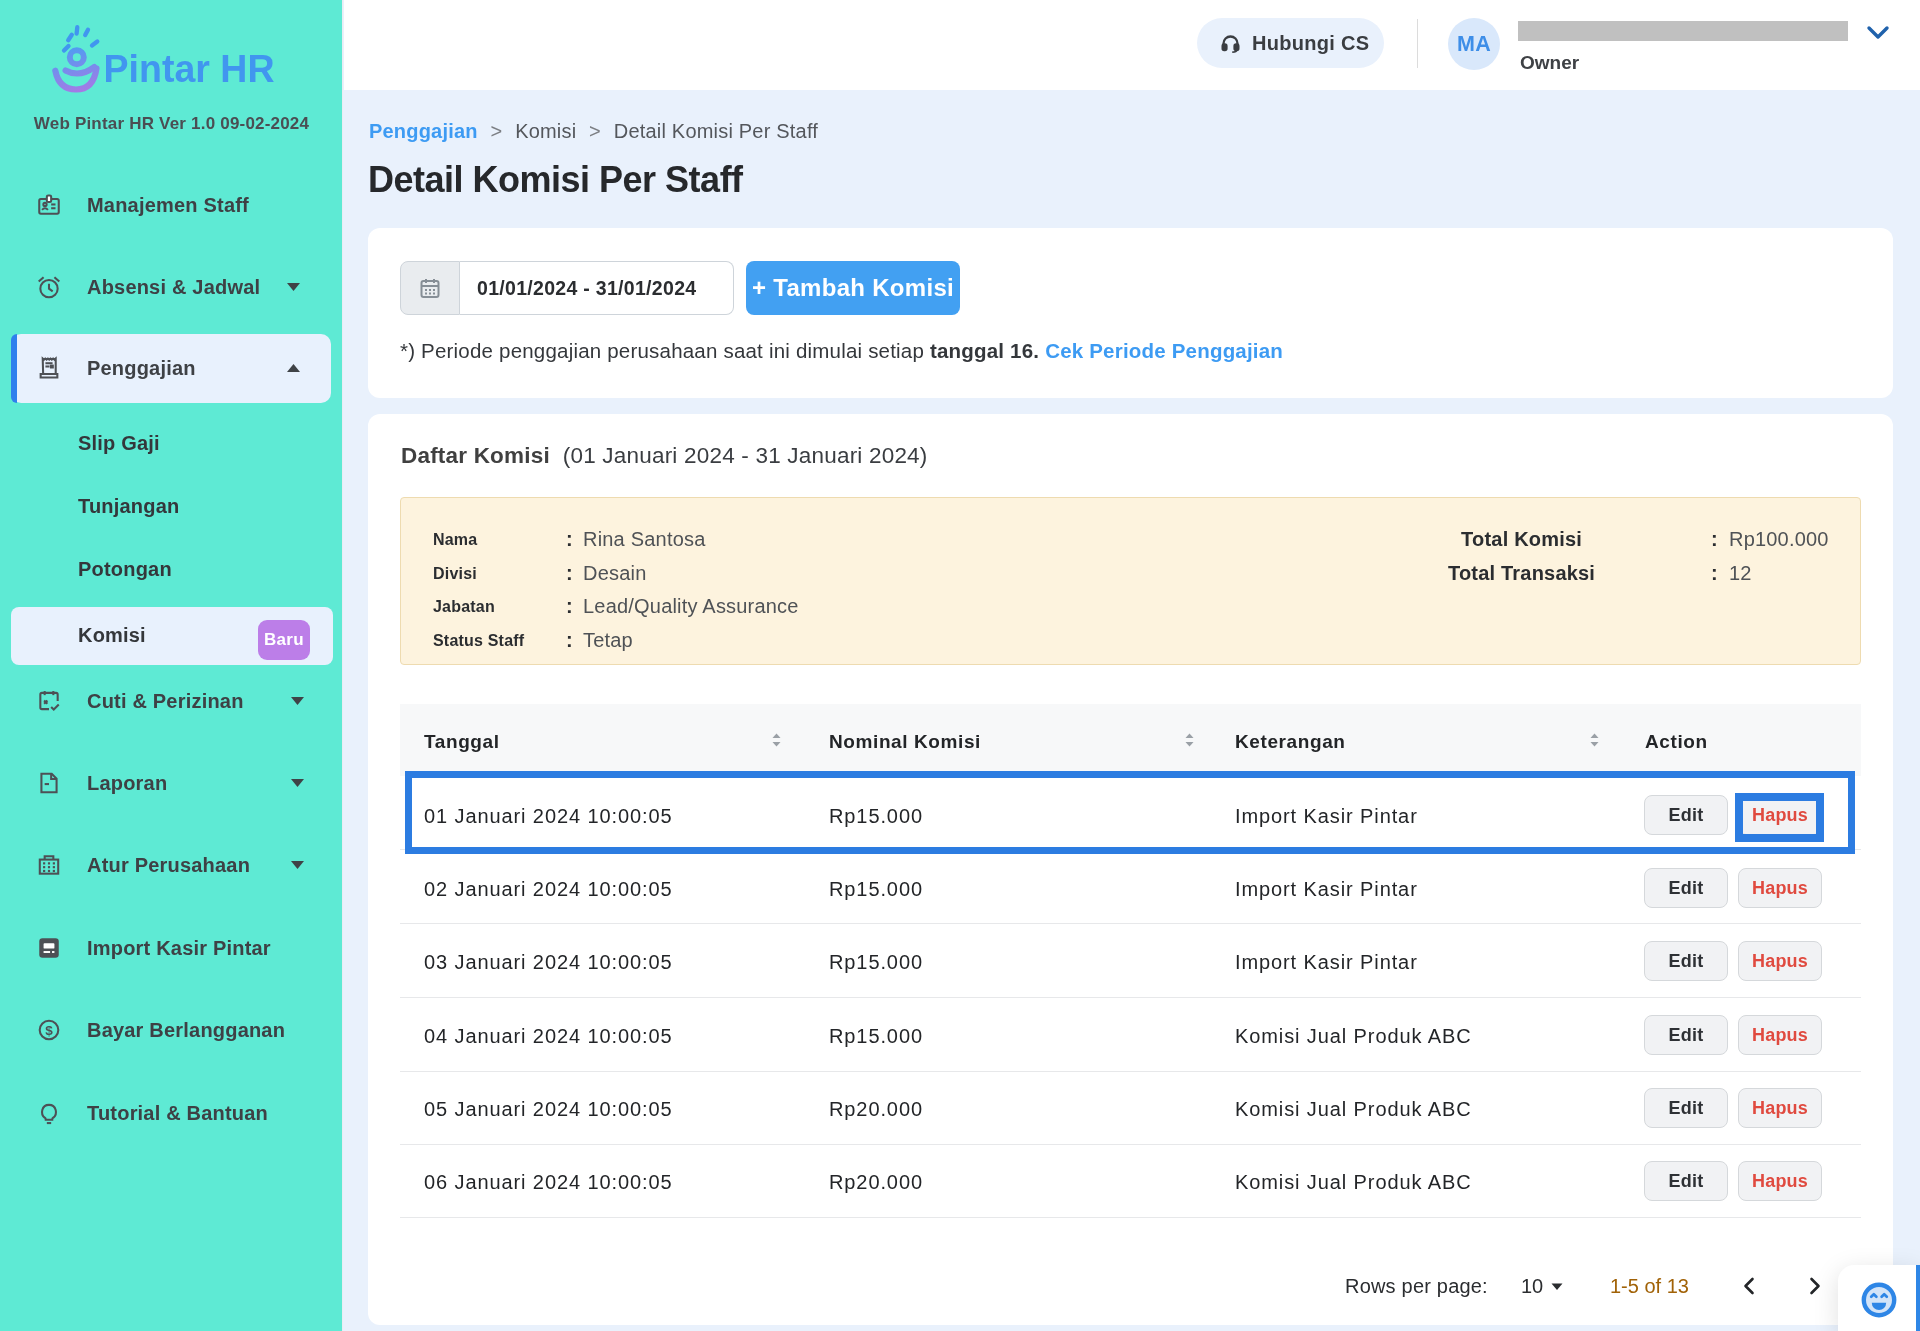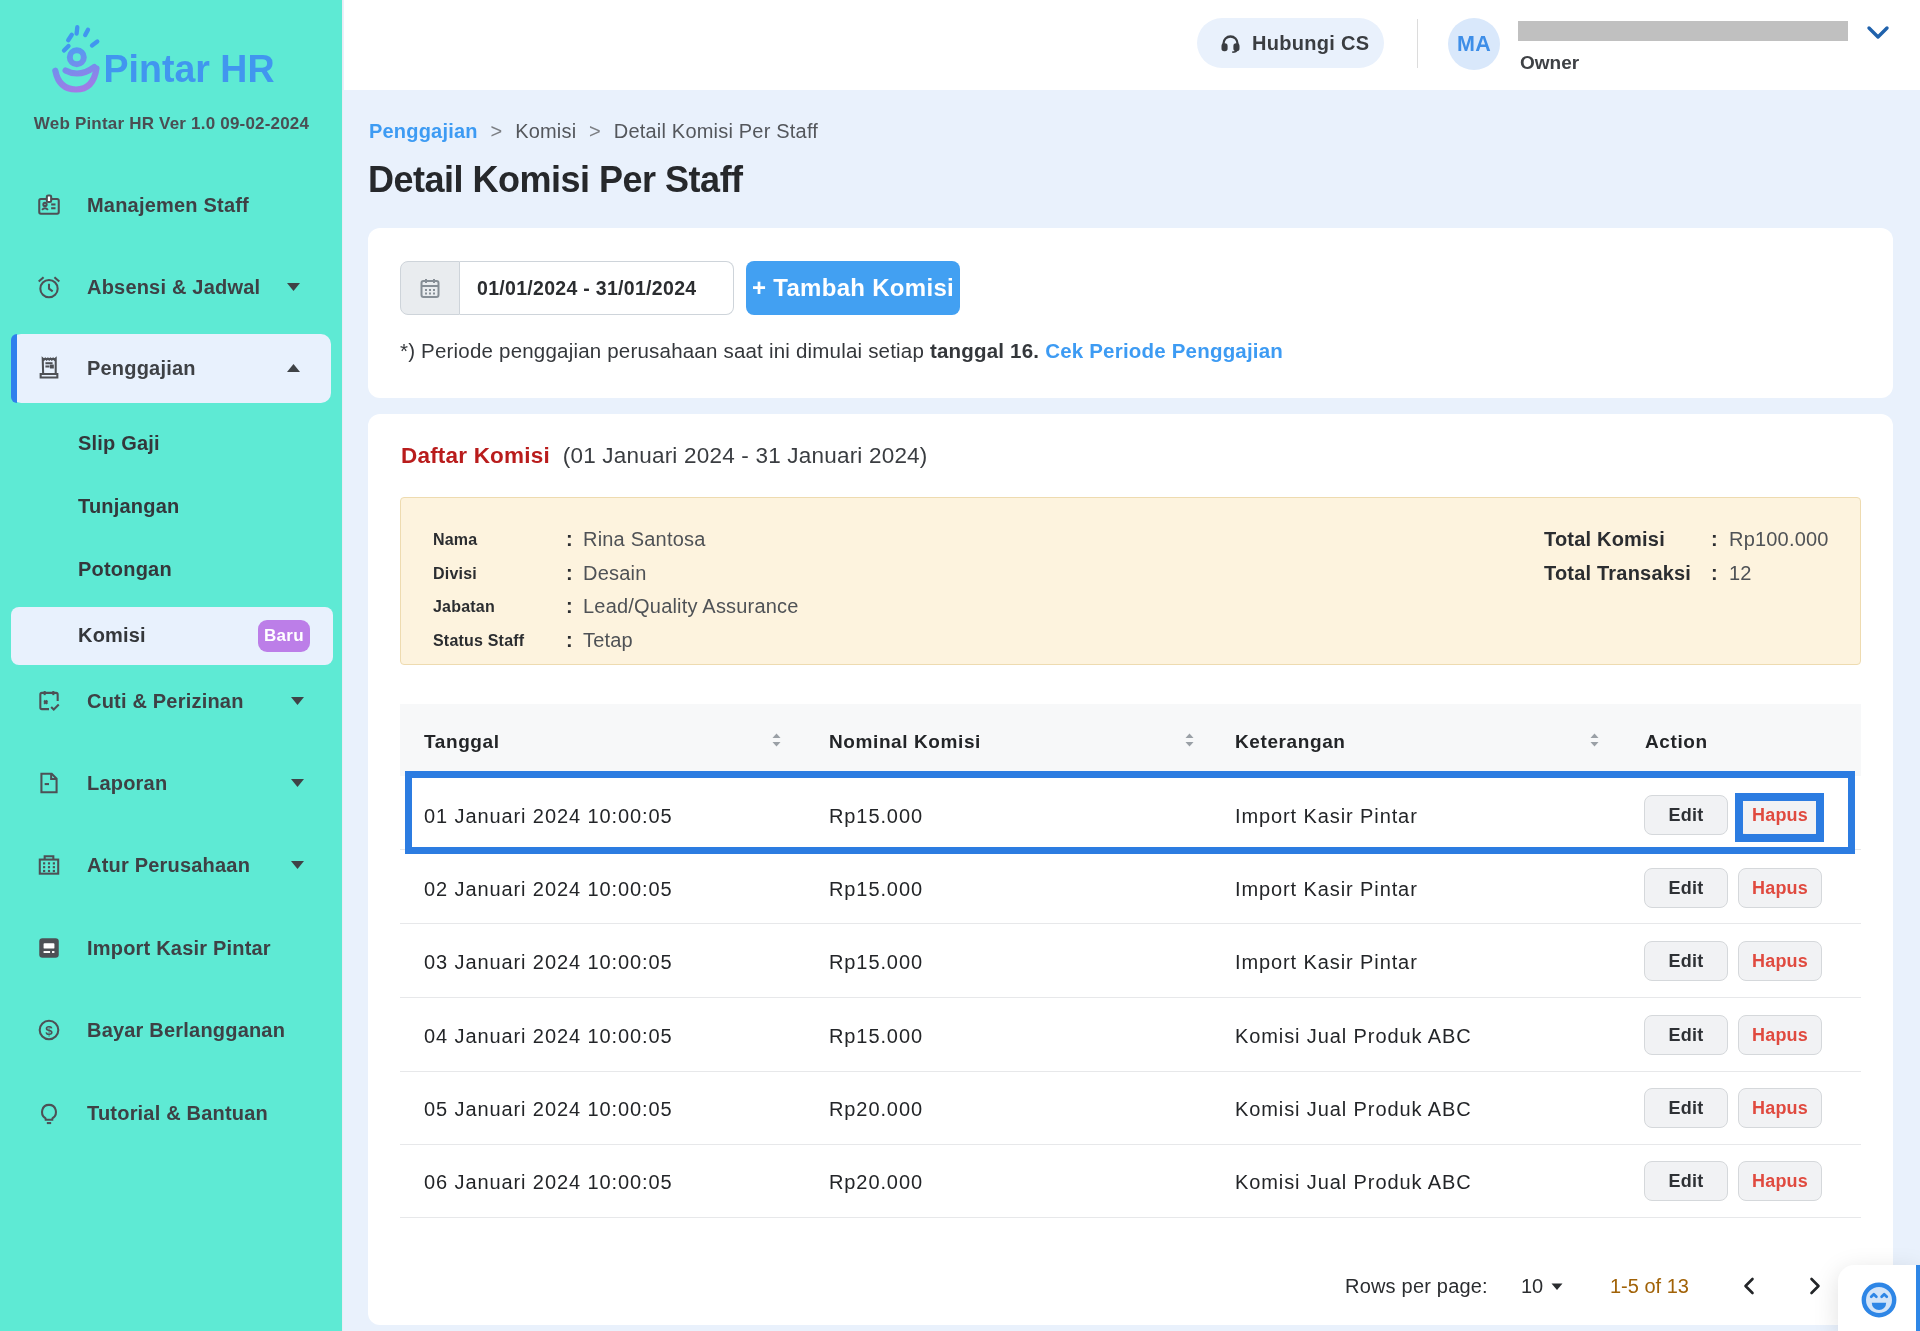--- a/index.html
+++ b/index.html
@@ -85,21 +85,21 @@
   </div>
   <svg class="caret" style="left:285px;top:362px;" width="17" height="12" viewBox="0 0 17 12">
       <path d="M2 10 L8.5 2 L15 10 Z" fill="#3f4347"></path>
     </svg>
 
   <div class="sub" style="top:432px;">Slip Gaji</div>
   <div class="sub" style="top:495px;">Tunjangan</div>
   <div class="sub" style="top:558px;">Potongan</div>
   <div class="abs" style="left:11px;top:607px;width:322px;height:58px;background:#e8f1fd;border-radius:8px;"></div>
   <div class="sub" style="top:624px;">Komisi</div>
-  <div class="abs" style="left:258px;top:620px;width:52px;height:32px;background:#bc7ee8;border-radius:9px;color:#ffffff;font-size:17px;font-weight:bold;display:flex;align-items:center;justify-content:center;letter-spacing:0.3px;">Baru</div>
+  <div class="abs" style="left:258px;top:620px;width:52px;height:40px;background:#bc7ee8;border-radius:9px;color:#ffffff;font-size:17px;font-weight:bold;display:flex;align-items:center;justify-content:center;letter-spacing:0.3px;">Baru</div>
 
   <div class="mitem" style="top:688px;height:26px;">
     <svg width="26" height="26" viewBox="0 0 24 24" fill="none" stroke="#4d5055" stroke-width="1.9">
       <path d="M 20 12 V 6 a 1.5 1.5 0 0 0 -1.5 -1.5 h -13 A 1.5 1.5 0 0 0 4 6 v 12 a 1.5 1.5 0 0 0 1.5 1.5 H 12"></path>
       <line x1="8" y1="2.8" x2="8" y2="6.6"></line>
       <line x1="16" y1="2.8" x2="16" y2="6.6"></line>
       <path d="M 7.5 11.5 l 3 3 M 10.5 11.5 l -3 3"></path>
       <path d="M 14 17.5 l 2.4 2.4 L 21 15.3"></path>
     </svg>
     <span>Cuti &amp; Perizinan</span>
@@ -215,27 +215,27 @@
         <rect x="11" y="16.5" width="2" height="2"></rect>
         <rect x="15" y="16.5" width="2" height="2"></rect>
     </g>
   </svg>
 </div>
 <div class="abs" style="left:460px;top:261px;width:274px;height:54px;background:#ffffff;border:1px solid #ced4da;border-left:none;border-radius:0 8px 8px 0;display:flex;align-items:center;padding-left:17px;font-size:19.5px;font-weight:bold;color:#2b2d30;letter-spacing:0.3px;">01/01/2024 - 31/01/2024</div>
 <div class="abs btn" style="left:746px;top:261px;width:214px;height:54px;background:#42a0f2;color:#ffffff;font-size:24px;letter-spacing:0.3px;">+ Tambah Komisi</div>
 <div class="abs" style="left:400px;top:339px;font-size:20.5px;color:#34373b;letter-spacing:0.2px;">*) Periode penggajian perusahaan saat ini dimulai setiap <b>tanggal 16.</b> <span style="color:#3d9bf3;font-weight:bold;">Cek Periode Penggajian</span></div>
 
 <div class="card" style="left:368px;top:414px;width:1525px;height:911px;"></div>
-<div class="abs" style="left:401px;top:443px;font-size:22.5px;color:#3a3d41;letter-spacing:0.2px;"><b style="color:#b91c1c;">Daftar Komisi</b>&nbsp; (01 Januari 2024 - 31 Januari 2024)</div>
+<div class="abs" style="left:401px;top:443px;font-size:22.5px;color:#3a3d41;letter-spacing:0.2px;"><b style="color:#404040;">Daftar Komisi</b>&nbsp; (01 Januari 2024 - 31 Januari 2024)</div>
 
 <div class="abs" style="left:400px;top:497px;width:1461px;height:168px;background:#fdf3de;border:1px solid #eedbb0;border-radius:4px;"></div>
 <div class="abs" style="left:433px;top:523px;font-size:16px;color:#2b2d30;font-weight:bold;letter-spacing:0.2px;line-height:33.5px;">Nama<br>Divisi<br>Jabatan<br>Status Staff</div>
 <div class="abs" style="left:566px;top:523px;font-size:20px;color:#2b2d30;font-weight:bold;line-height:33.5px;">:<br>:<br>:<br>:</div>
 <div class="abs" style="left:583px;top:523px;font-size:20px;color:#4f5256;letter-spacing:0.2px;line-height:33.5px;">Rina Santosa<br>Desain<br>Lead/Quality Assurance<br>Tetap</div>
-<div class="abs" style="left:1544px;top:523px;font-size:20px;color:#2b2d30;font-weight:bold;letter-spacing:0.2px;line-height:33.5px;">Total Komisi<br>Total Transaksi</div>
+<div class="abs" style="left:1448px;top:523px;font-size:20px;color:#2b2d30;font-weight:bold;letter-spacing:0.2px;line-height:33.5px;text-align:center;">Total Komisi<br>Total Transaksi</div>
 <div class="abs" style="left:1711px;top:523px;font-size:20px;color:#2b2d30;font-weight:bold;line-height:33.5px;">:<br>:</div>
 <div class="abs" style="left:1729px;top:523px;font-size:20px;color:#4f5256;letter-spacing:0.2px;line-height:33.5px;">Rp100.000<br>12</div>
 
 <div class="abs" style="left:400px;top:704px;width:1461px;height:72px;background:#f7f8f9;"></div>
 <div class="hdr" style="left:424px;top:731px;">Tanggal</div>
 <div class="hdr" style="left:829px;top:731px;">Nominal Komisi</div>
 <div class="hdr" style="left:1235px;top:731px;">Keterangan</div>
 <div class="hdr" style="left:1645px;top:731px;">Action</div>
 <svg class="sort" style="left:769px;top:731px;" width="15" height="20" viewBox="0 0 15 20">
     <path d="M3.5 7 L7.5 2.5 L11.5 7 Z" fill="#9aa0a6"></path>

